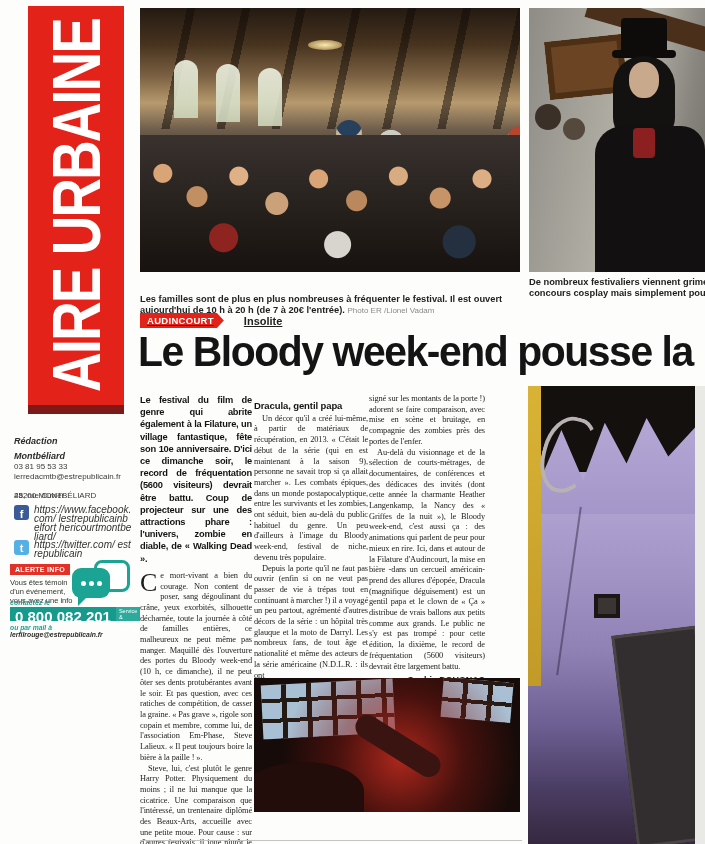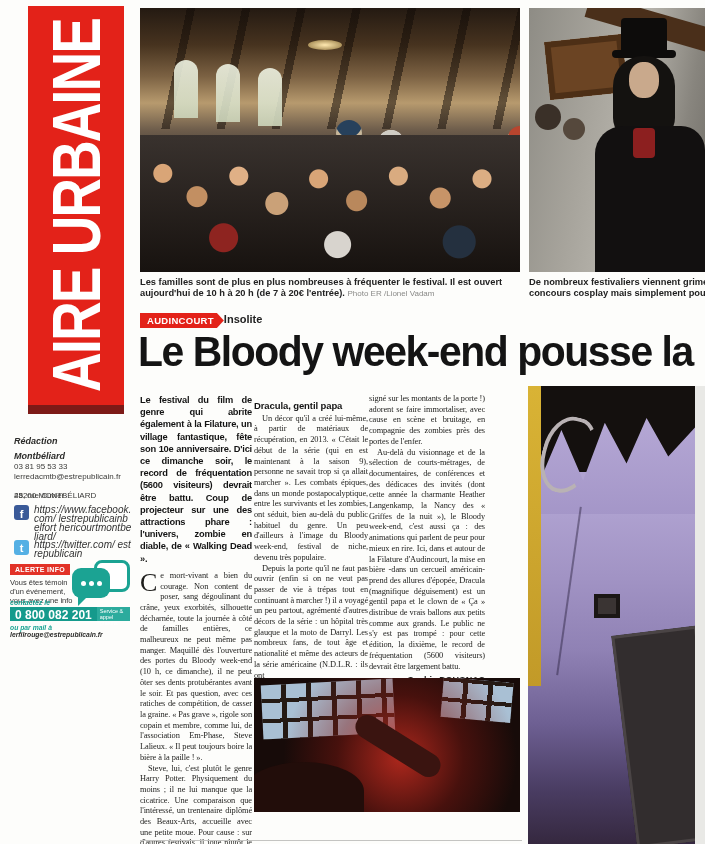--- a/index.html
+++ b/index.html
@@ -24,21 +24,21 @@
   .alert-badge{position:absolute;background:#e23227;color:#fff;font-size:7px;font-weight:bold;
           padding:2px 5px;letter-spacing:.3px;}
   .alert-text{position:absolute;font-size:7.5px;line-height:9px;width:64px;color:#333;}
   .chat{position:absolute;left:72px;top:558px;width:56px;height:52px;}
   .bub1{position:absolute;left:22px;top:2px;width:30px;height:26px;border:3px solid #1ba393;border-radius:8px;background:#fff;}
   .bub2{position:absolute;left:0;top:10px;width:38px;height:30px;background:#1ba393;border-radius:9px;display:flex;align-items:center;justify-content:center;gap:3px;}
   .bub2 i{width:5px;height:5px;border-radius:50%;background:#fff;}
   .bub-tail{position:absolute;left:6px;top:38px;width:0;height:0;border-left:10px solid #1ba393;border-bottom:10px solid transparent;}
   .contact-lbl{position:absolute;font-size:7px;font-style:italic;font-weight:bold;color:#1ba393;}
   .phone-badge{position:absolute;display:flex;width:120px;height:14px;}
-  .phone-num{background:#159a8c;color:#fff;font-weight:bold;font-size:12px;padding:1px 5px 0;white-space:nowrap;}
+  .phone-num{background:#159a8c;color:#fff;font-weight:bold;font-size:15px;padding:1px 5px 0;white-space:nowrap;}
   .phone-note{background:#2cab9d;color:#fff;font-size:5.5px;line-height:6px;padding:1px 3px 0;flex:1;}
   .mail-line{position:absolute;font-size:6.8px;font-style:italic;width:128px;}
   .mail-line .lbl{color:#1ba393;font-weight:bold;}
   .mail-line .adr{color:#2b2b29;font-weight:bold;}
   
   .ph{position:absolute;overflow:hidden;}
   .ph *{position:absolute;}
   .ph1{left:140px;top:8px;width:380px;height:264px;
        background:linear-gradient(180deg,#241a12 0%,#47331f 14%,#7c6243 26%,#b79a6e 36%,#6f5e4c 46%,#3a3331 58%,#2b2525 78%,#221d1d 100%);}
   .ph1 .beams{left:0;top:0;width:100%;height:46%;
@@ -90,21 +90,21 @@
   .ph4 .board{left:96px;top:244px;width:86px;height:214px;background:#322d2e;transform:rotate(-7deg);
        box-shadow:inset 0 0 0 3px #4a4445;}
   .ph4 .tag{left:14px;top:30px;width:44px;height:70px;border:4px solid #b9b2b4;border-radius:50% 40% 55% 45%;transform:rotate(14deg);border-right-color:transparent;}
   .ph4 .crease{left:40px;top:120px;width:2px;height:170px;background:rgba(40,30,60,.45);transform:rotate(8deg);}
   .gray-strip{position:absolute;left:695px;top:386px;width:10px;height:458px;background:#e9e9e6;}
   
   .cap{position:absolute;font-size:9.3px;line-height:11.3px;font-weight:bold;color:#222;}
   .credit{font-weight:normal;font-size:8px;color:#8a8a88;}
   .cap .clip{display:block;white-space:nowrap;overflow:hidden;}
   
-  .kicker{position:absolute;left:140px;top:313px;display:flex;align-items:flex-start;gap:0;}
+  .kicker{position:absolute;left:140px;top:313px;display:flex;align-items:center;gap:20px;text-decoration:underline;}
   .kick-badge{background:#e32219;color:#fff;font-weight:bold;font-size:9.5px;padding:2px 10px 2px 7px;letter-spacing:.3px;
        clip-path:polygon(0 0,calc(100% - 7px) 0,100% 50%,calc(100% - 7px) 100%,0 100%);}
   .kick-topic{font-weight:bold;font-size:11px;color:#222;}
   .headline{position:absolute;left:138px;top:327px;width:567px;height:52px;overflow:hidden;
        font-weight:bold;font-size:43px;letter-spacing:-1.5px;color:#141414;white-space:nowrap;
        transform-origin:left top;}
   .headline span{display:inline-block;transform:scaleX(.95);transform-origin:left;}
   
   .col{position:absolute;top:394px;overflow:hidden;text-align:justify;
        font-family:"Liberation Serif",serif;font-size:8.4px;line-height:10.7px;color:#1d1d1b;letter-spacing:-.1px;}
@@ -192,21 +192,21 @@
     <div class="head" style="left:6px;top:96px;width:26px;height:26px;background:#3a3028;"></div>
     <div class="head" style="left:34px;top:110px;width:22px;height:22px;background:#55483c;"></div>
     <div class="hatTop"></div>
     <div class="hatBrim"></div>
     <div class="hair"></div>
     <div class="face"></div>
     <div class="body"></div>
     <div class="scarf"></div>
   </div>
 
-  <div class="cap" style="left:140px;top:277px;width:382px;">
+  <div class="cap" style="left:140px;top:294px;width:382px;">
     <span>Les familles sont de plus en plus nombreuses à fréquenter le festival. Il est ouvert aujourd'hui de 10 h à 20 h (de 7 à 20€ l'entrée). </span><span class="credit">Photo ER /Lionel Vadam</span>
   </div>
   <div class="cap" style="left:529px;top:277px;width:176px;">
     <span class="clip">De nombreux festivaliers viennent grimés.</span>
     <span class="clip">concours cosplay mais simplement pour êt</span>
   </div>
 
   <div class="kicker">
     <div class="kick-badge">AUDINCOURT</div>
     <div class="kick-topic">Insolite</div>
@@ -222,21 +222,21 @@
     <p class="ind">Steve, lui, c'est plutôt le genre Harry Potter. Physiquement du moins ; il ne lui manque que la cicatrice. Une comparaison que l'intéressé, un trentenaire diplômé des Beaux-Arts, accueille avec une petite moue. Pour cause : sur d'autres festivals, il joue plutôt le rôle de Voldemort (N.D.L.R : le méchant de la saga). À Audincourt, il expose même le masque qu'il utilise. Au Bloody week-end où lui et deux membres de son association de Tourcoing reviennent pour la deuxième fois, il propose cepen-</p>
   </div>
 
   <div class="col col2">
     <div class="subhead">Dracula, gentil papa</div>
     <p class="ind">Un décor qu'il a créé lui-même, à partir de matériaux de récupération, en 2013. « C'était le début de la série (qui en est maintenant à la saison 9), personne ne savait trop si ça allait marcher ». Les combats épiques, dans un monde postapocalyptique, entre les survivants et les zombies, ont séduit, bien au-delà du public habituel du genre. Un peu d'ailleurs à l'image du Bloody week-end, festival de niche, devenu très populaire.</p>
     <p class="ind">Depuis la porte qu'il ne faut pas ouvrir (enfin si on ne veut pas passer de vie à trépas tout en continuant à marcher !) il a voyagé un peu partout, agrémenté d'autres décors de la série : un hôpital très glauque et la moto de Darryl. Les nombreux fans, de tout âge et nationalité et même des acteurs de la série américaine (N.D.L.R. : ils ont</p>
   </div>
 
   <div class="col col3">
-    <p>signé sur les montants de la porte !) adorent se faire immortaliser, avec cause en scène et bruitage, en compagnie des zombies près des portes de l'enfer.</p>
+    <p>signé sur les montants de la porte !) adorent se faire comparaison, avec mise en scène et bruitage, en compagnie des zombies près des portes de l'enfer.</p>
     <p class="ind">Au-delà du visionnage et de la sélection de courts-métrages, de documentaires, de conférences et des dédicaces des invités (dont cette année la charmante Heather Langenkamp, la Nancy des « Griffes de la nuit »), le Bloody week-end, c'est aussi ça : des animations qui parlent de peur pour mieux en rire. Ici, dans et autour de la Filature d'Audincourt, la mise en bière -dans un cercueil américain- prend des allures d'épopée, Dracula (magnifique déguisement) est un gentil papa et le clown de « Ça » distribue de vrais ballons aux petits comme aux grands. Le public ne s'y est pas trompé : pour cette édition, la dixième, le record de fréquentation (5600 visiteurs) devrait être largement battu.</p>
     <div class="byline">Sophie DOUGNAC</div>
   </div>
 
   <div class="ph ph3">
     <div class="sky" style="left:8px;top:4px;width:132px;height:54px;transform:rotate(-3deg);"></div>
     <div class="sky" style="left:188px;top:2px;width:70px;height:40px;transform:rotate(5deg);"></div>
     <div class="glow"></div>
     <div class="arm"></div>
     <div class="mass"></div>

